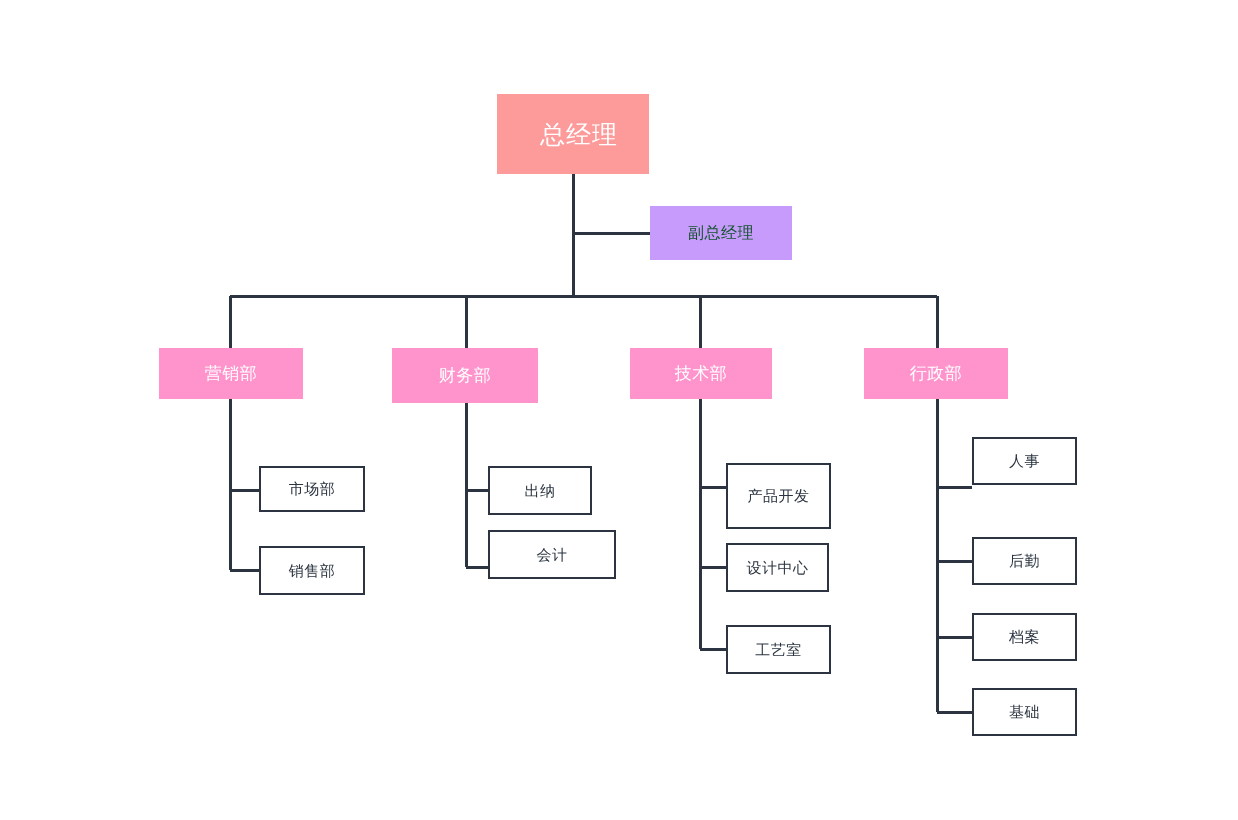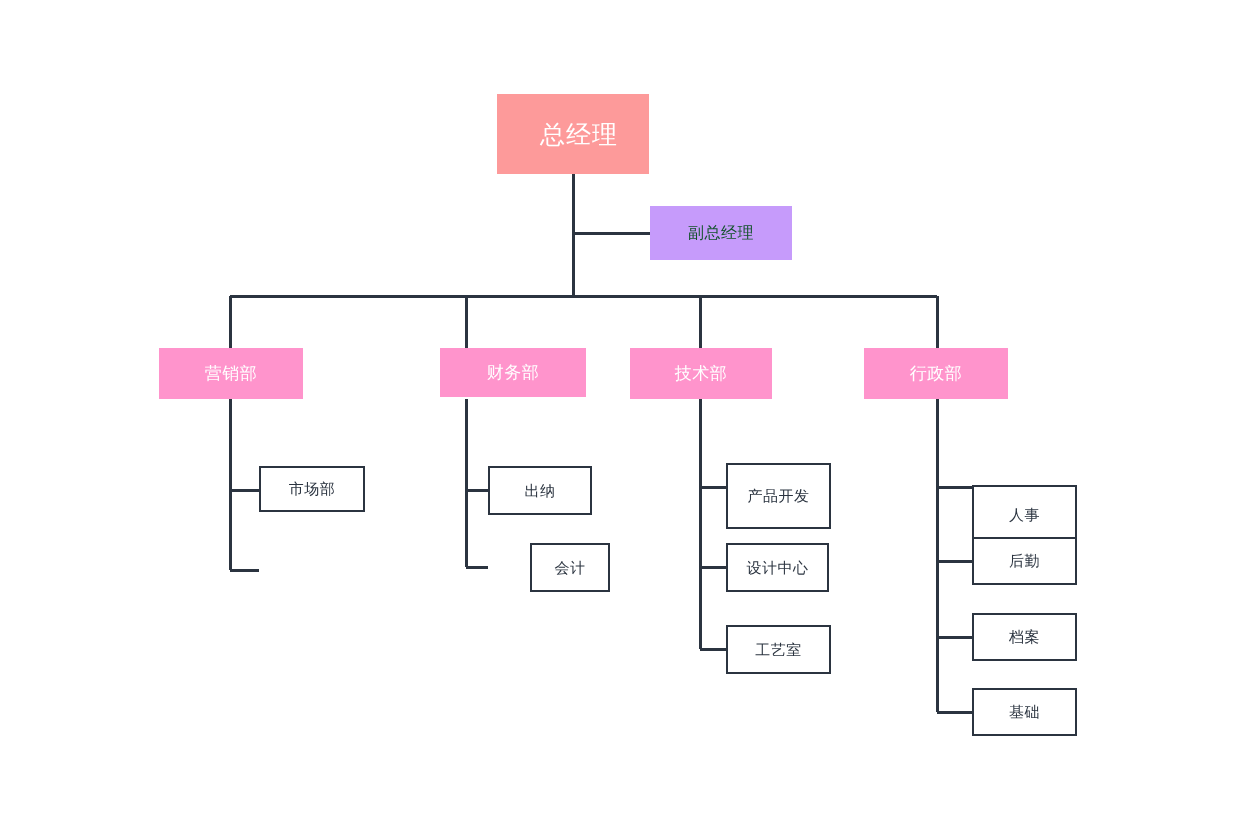--- a/index.html
+++ b/index.html
@@ -102,52 +102,55 @@
     <span>总经理</span>
   </div>
 
   <div class="node node-vice" style="left:650px;top:206px;width:142px;height:54px;">
     <span>副总经理</span>
   </div>
 
   <div class="node node-dept" style="left:159px;top:348px;width:144px;height:51px;">
     <span>营销部</span>
   </div>
-  <div class="node node-dept" style="left:392px;top:348px;width:146px;height:49px;margin-left:48px;">
+  <div class="node node-dept" style="left:392px;top:348px;width:146px;height:55px;">
     <span>财务部</span>
   </div>
   <div class="node node-dept" style="left:630px;top:348px;width:142px;height:51px;">
     <span>技术部</span>
   </div>
   <div class="node node-dept" style="left:864px;top:348px;width:144px;height:51px;">
     <span>行政部</span>
   </div>
 
   <div class="node node-leaf" style="left:259px;top:466px;width:106px;height:46px;">
     <span>市场部</span>
   </div>
+  <div class="node node-leaf" style="left:259px;top:546px;width:106px;height:49px;">
+    <span>销售部</span>
+  </div>
 
   <div class="node node-leaf" style="left:488px;top:466px;width:104px;height:49px;">
     <span>出纳</span>
   </div>
-  <div class="node node-leaf" style="left:488px;top:543px;width:80px;height:49px;margin-left:42px;">
+  <div class="node node-leaf" style="left:488px;top:530px;width:128px;height:49px;">
     <span>会计</span>
   </div>
 
   <div class="node node-leaf" style="left:726px;top:463px;width:105px;height:66px;">
     <span>产品开发</span>
   </div>
   <div class="node node-leaf" style="left:726px;top:543px;width:103px;height:49px;">
     <span>设计中心</span>
   </div>
   <div class="node node-leaf" style="left:726px;top:625px;width:105px;height:49px;">
     <span>工艺室</span>
   </div>
 
-  <div class="node node-leaf" style="left:972px;top:485px;width:105px;height:60px;">
+  <div class="node node-leaf" style="left:972px;top:437px;width:105px;height:48px;">
     <span>人事</span>
   </div>
   <div class="node node-leaf" style="left:972px;top:537px;width:105px;height:48px;">
     <span>后勤</span>
   </div>
   <div class="node node-leaf" style="left:972px;top:613px;width:105px;height:48px;">
     <span>档案</span>
   </div>
   <div class="node node-leaf" style="left:972px;top:688px;width:105px;height:48px;">
     <span>基础</span>

